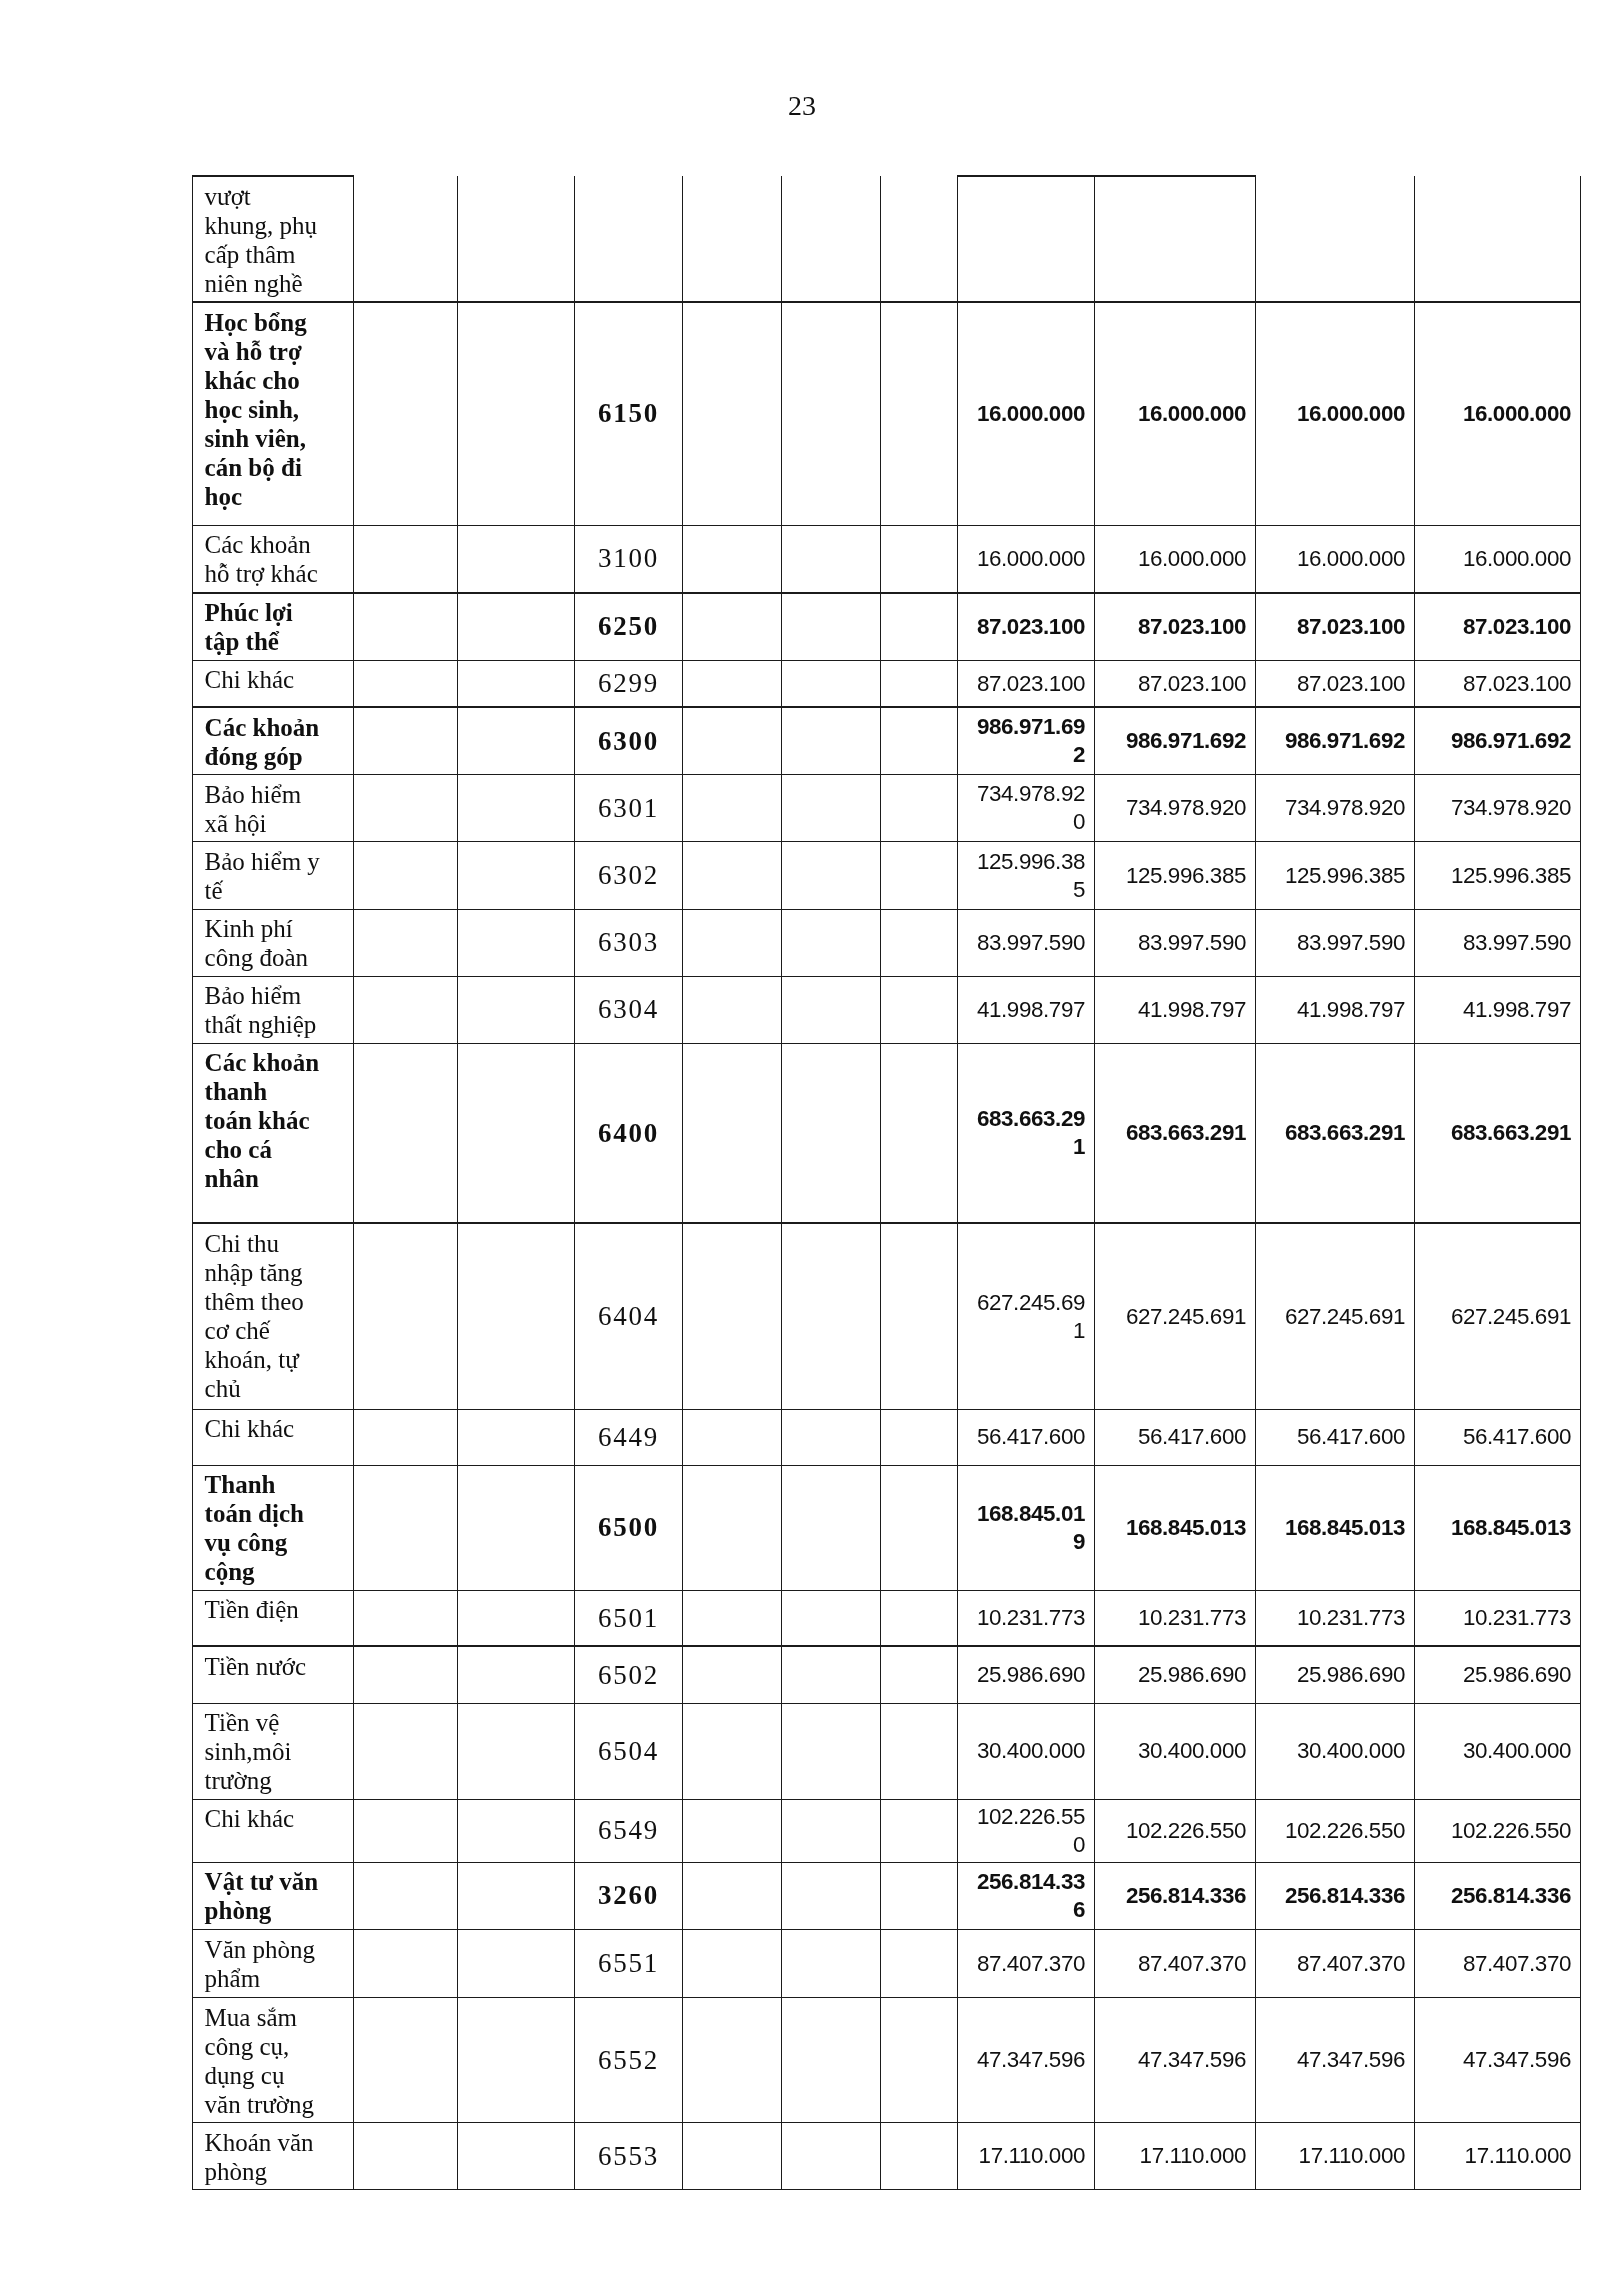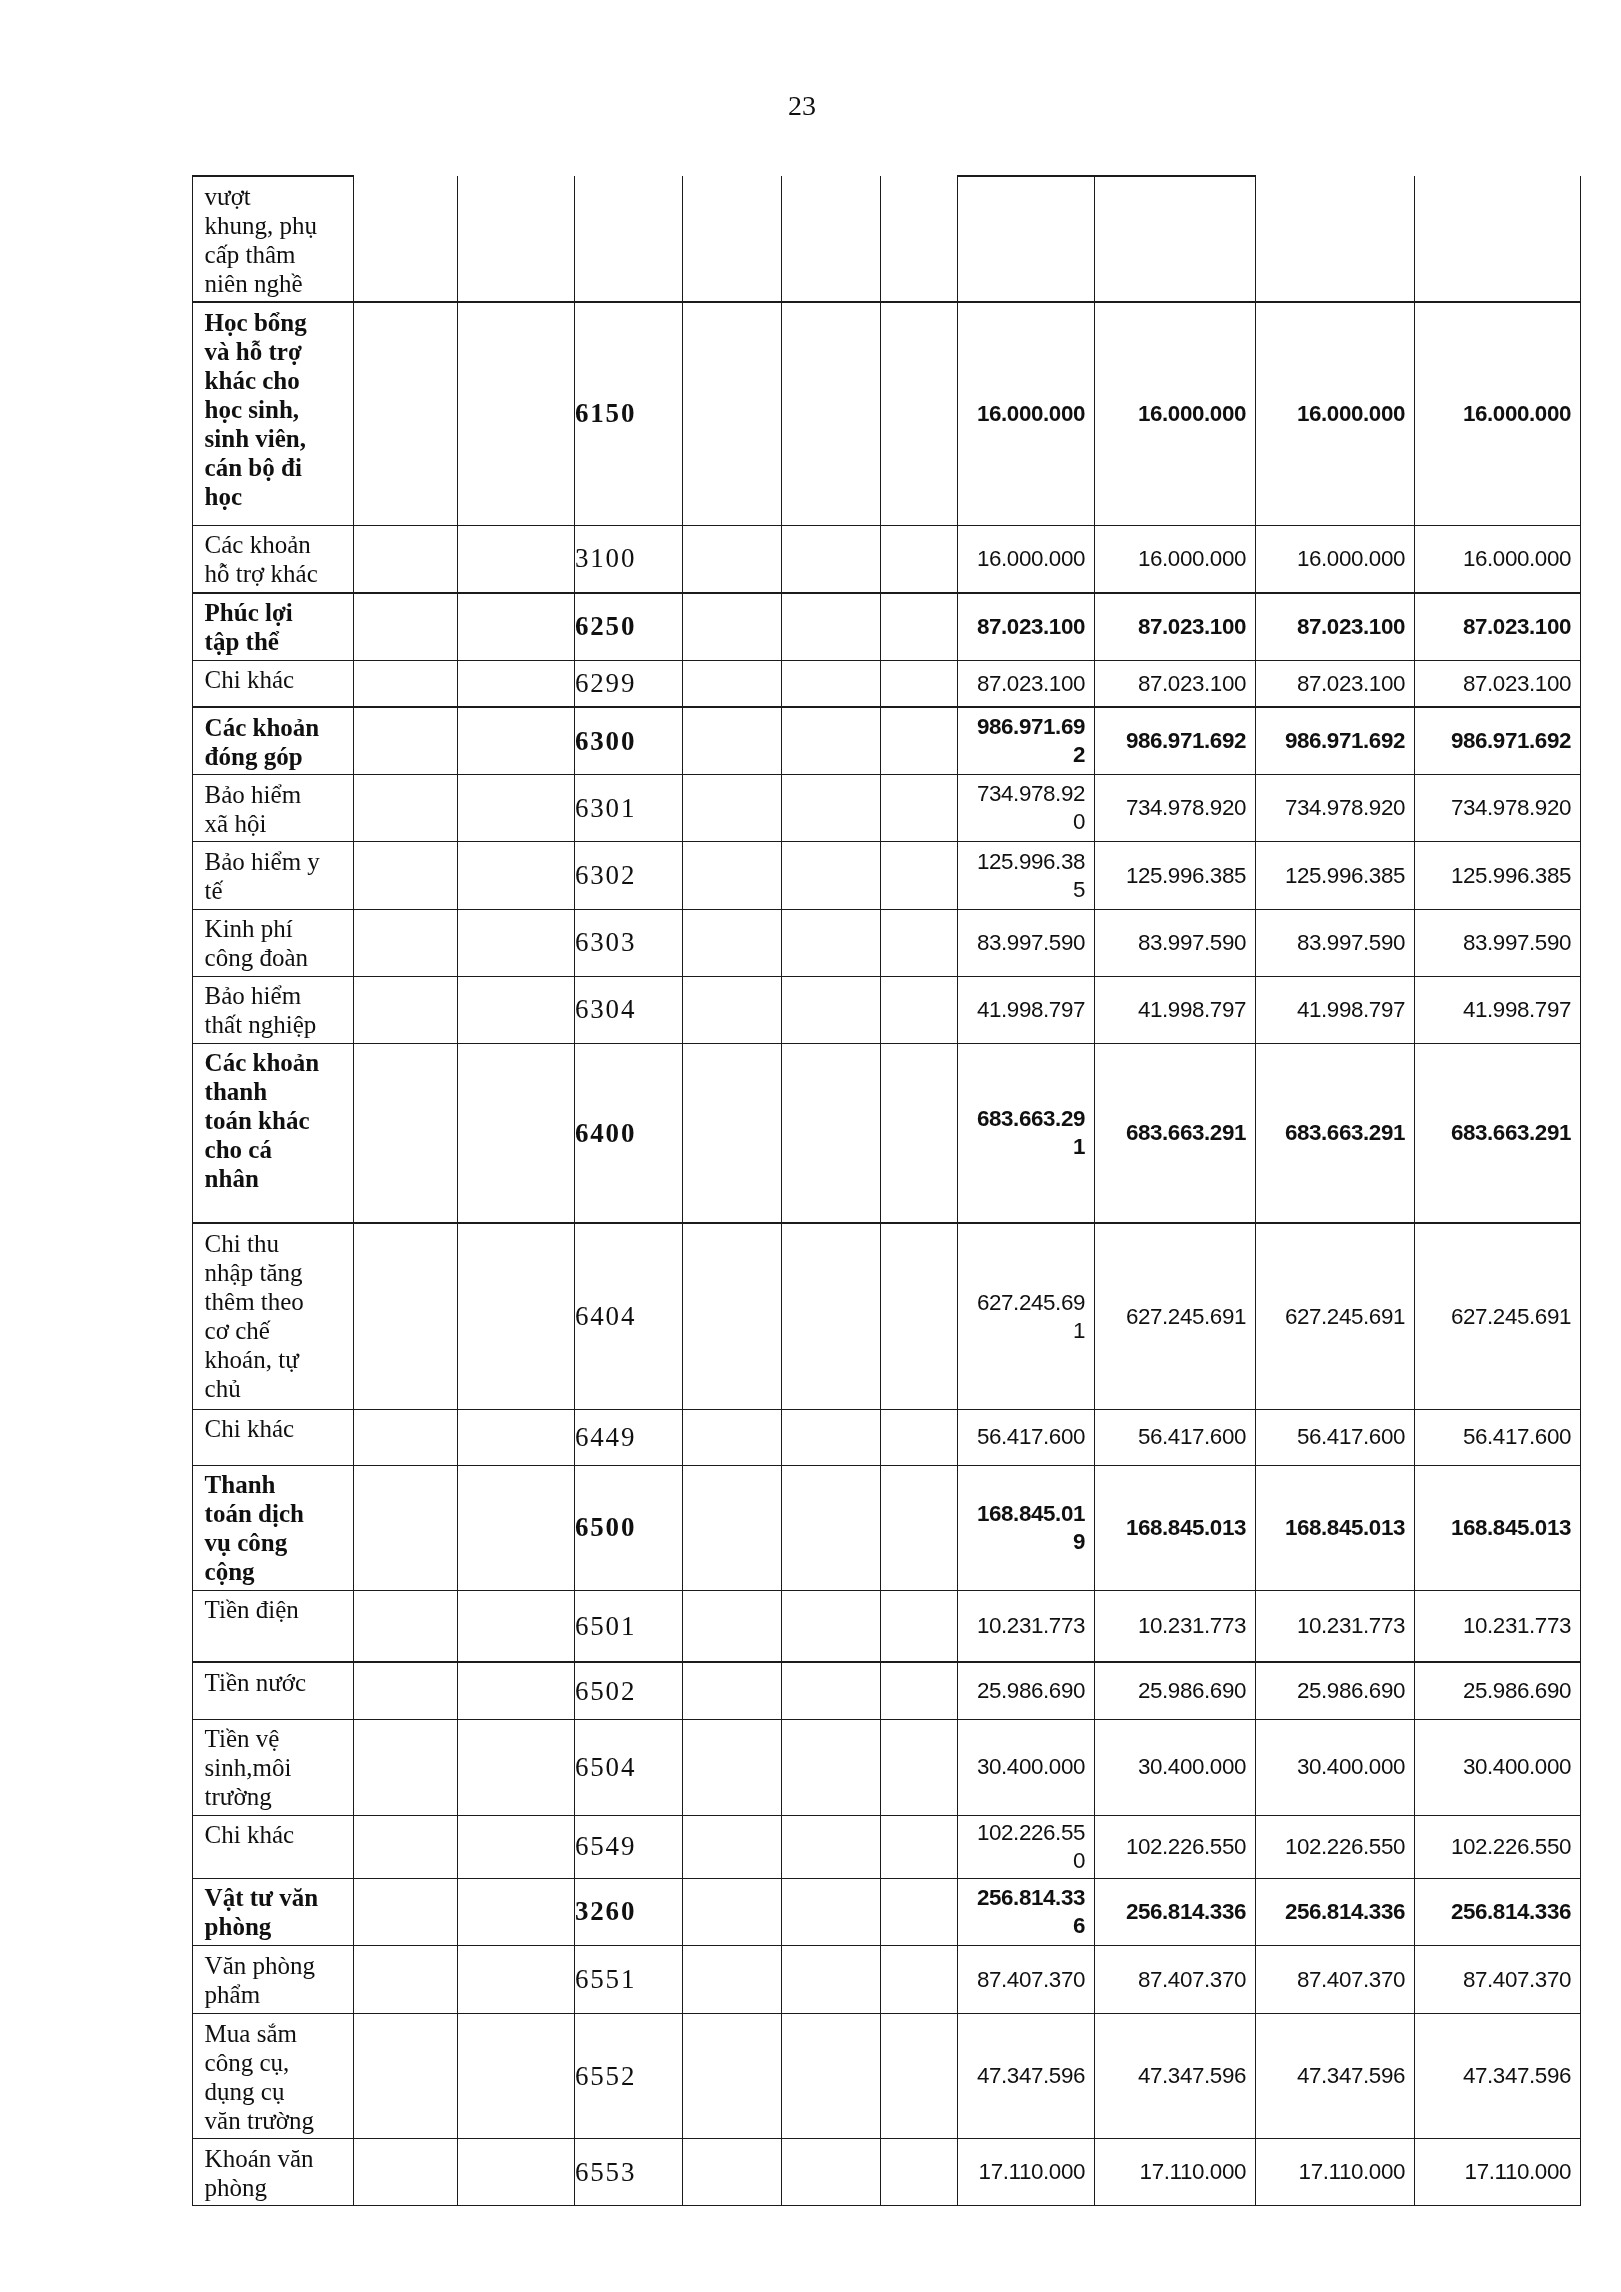--- a/index.html
+++ b/index.html
@@ -25,21 +25,21 @@
     overflow:hidden;
   }
   td.desc {
     vertical-align:top;
     padding:4.5px 5.4px 3.6px 11.6px;
     font-size:25px; line-height:29px;
     white-space:pre-line;
     text-align:left;
   }
   td.code {
-    vertical-align:middle;
+    text-align:center; vertical-align:middle;
     font-size:27px; letter-spacing:1.8px;
   }
   td.amt {
     text-align:right; vertical-align:middle;
     padding-right:9px; padding-left:1.8px;
     font-family:"Liberation Sans", sans-serif;
     font-size:22.4px; letter-spacing:-0.4px; line-height:28px;
     white-space:pre-line;
   }
   tr.bold td.desc, tr.bold td.code, tr.bold td.amt { font-weight:bold;margin-top:20px; }
@@ -276,21 +276,21 @@
       <td class="code">6500</td>
       <td class="e"></td>
       <td class="e"></td>
       <td class="e"></td>
       <td class="amt">168.845.01
 9</td>
       <td class="amt">168.845.013</td>
       <td class="amt">168.845.013</td>
       <td class="amt">168.845.013</td>
     </tr>
-    <tr class="thickb" style="height:72px">
+    <tr class="thickb" style="height:56px">
       <td class="desc">Tiền điện</td>
       <td class="e"></td>
       <td class="e"></td>
       <td class="code">6501</td>
       <td class="e"></td>
       <td class="e"></td>
       <td class="e"></td>
       <td class="amt">10.231.773</td>
       <td class="amt">10.231.773</td>
       <td class="amt">10.231.773</td>

